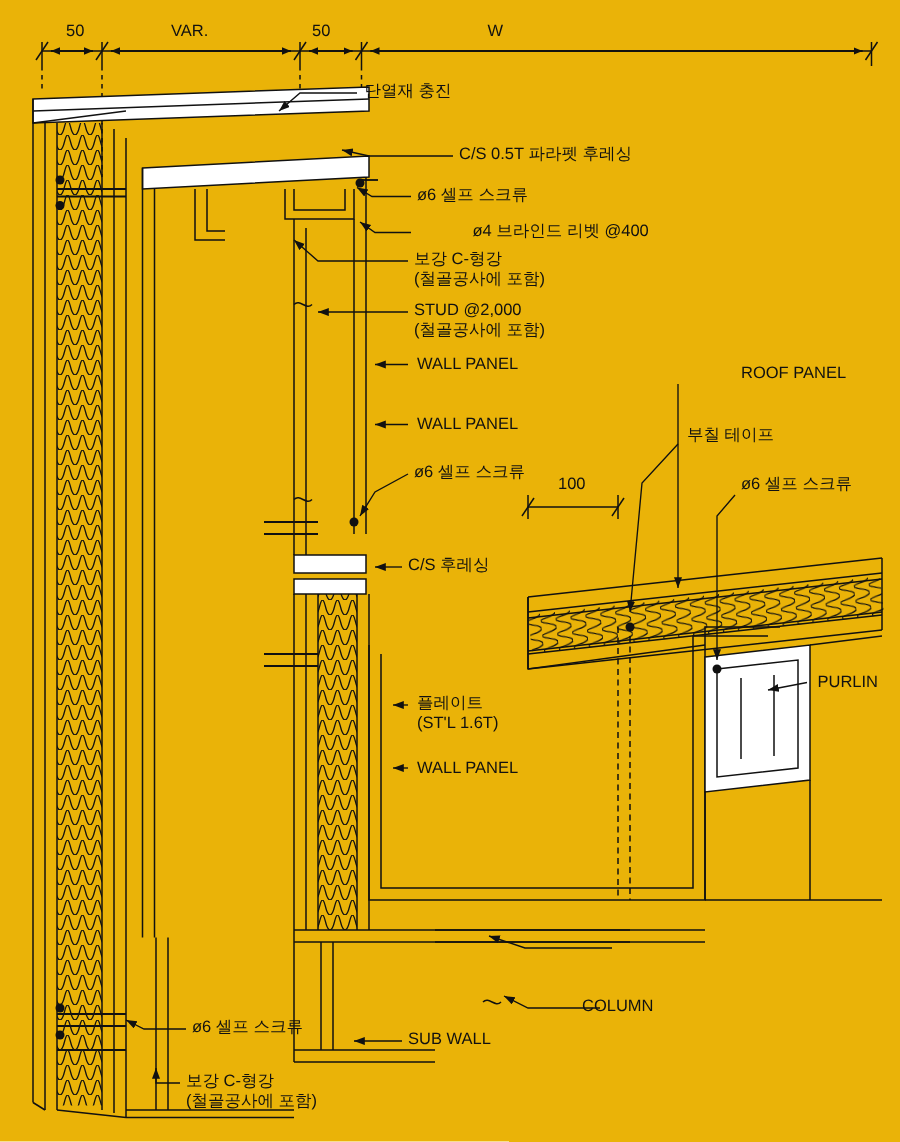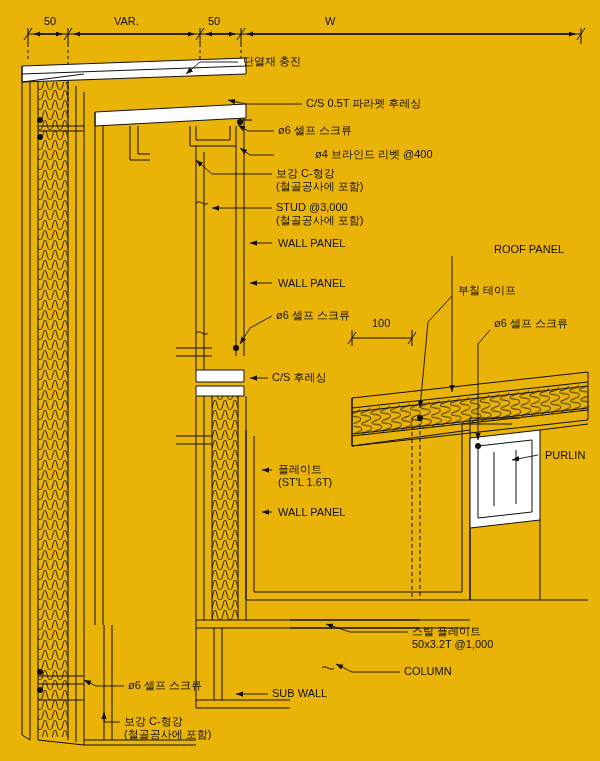--- a/index.html
+++ b/index.html
@@ -237,34 +237,32 @@
       </g>
     </g>
   </svg>
 
   <div class="lbl" style="left:243px;top:55px;">단열재 충진</div>
   <div class="lbl" style="left:306px;top:97px;">C/S 0.5T 파라펫 후레싱</div>
   <div class="lbl" style="left:278px;top:124px;">ø6 셀프 스크류</div>
   <div class="lbl" style="left:278px;top:148px;margin-left:37px;">ø4 브라인드 리벳 @400</div>
   <div class="lbl" style="left:276px;top:167px;">보강 C-형강
 (철골공사에 포함)</div>
-  <div class="lbl" style="left:276px;top:201px;">STUD @3,000
+  <div class="lbl" style="left:276px;top:201px;">STUD @2,000
 (철골공사에 포함)</div>
   <div class="lbl" style="left:278px;top:237px;">WALL PANEL</div>
   <div class="lbl" style="left:278px;top:277px;">WALL PANEL</div>
   <div class="lbl" style="left:276px;top:309px;">ø6 셀프 스크류</div>
   <div class="lbl" style="left:272px;top:371px;">C/S 후레싱</div>
   <div class="lbl" style="left:278px;top:463px;">플레이트
 (ST'L 1.6T)</div>
   <div class="lbl" style="left:278px;top:506px;">WALL PANEL</div>
   <div class="lbl" style="left:458px;top:243px;margin-left:36px;">ROOF PANEL</div>
   <div class="lbl" style="left:458px;top:284px;">부칠 테이프</div>
   <div class="lbl" style="left:494px;top:317px;">ø6 셀프 스크류</div>
   <div class="lbl" style="left:545px;top:449px;">PURLIN</div>
-  <div class="lbl" style="left:412px;top:625px;">스틸 플레이트
-50x3.2T @1,000</div>
-  <div class="lbl" style="left:404px;top:665px;">COLUMN</div>
+  <div class="lbl" style="left:388px;top:665px;">COLUMN</div>
   <div class="lbl" style="left:272px;top:687px;">SUB WALL</div>
   <div class="lbl" style="left:128px;top:679px;">ø6 셀프 스크류</div>
   <div class="lbl" style="left:124px;top:715px;">보강 C-형강
 (철골공사에 포함)</div>
 
 </div>
 
 </body></html>

